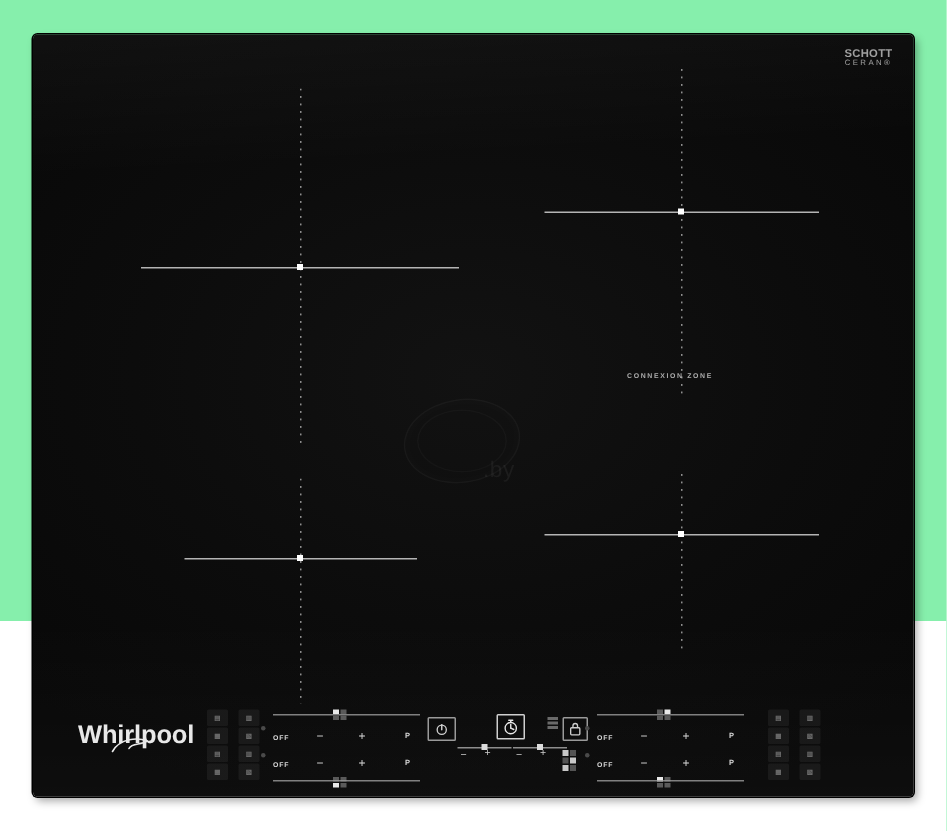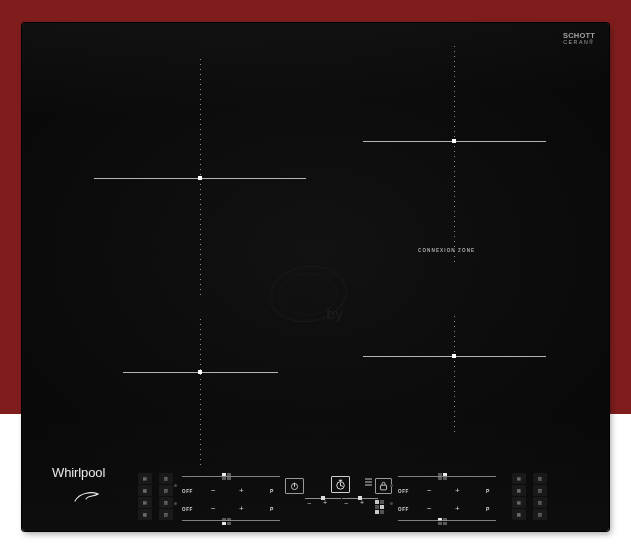--- a/index.html
+++ b/index.html
@@ -11,21 +11,21 @@
     font-family: "Liberation Sans", sans-serif;
     overflow: hidden;
     position: relative;
   }
 
   
   #product-photo {
     position: absolute;
     left: 0; top: 0;
     width: 631px; height: 414px;
-    background: #7f1d1d;
+    background: #86efac;
   }
 
   
   #cooktop {
     position: absolute;
     left: 22px;
     top: 23px;
     width: 587px;
     height: 508px;
     background:
@@ -147,24 +147,24 @@
     position: absolute;
     left: 0;
     top: 425px;
     width: 587px;
     height: 83px;
   }
 
   
   #whirlpool-logo {
     position: absolute;
-    left: 30px; top: 17px;
+    left: 30px; top: 32px;
     color: #e8e8e8;
-    font-size: 13px;
-    font-weight: 400;
+    font-size: 17px;
+    font-weight: 700;
     letter-spacing: -.1px;
   }
   #whirlpool-swoosh {
     position: absolute;
     left: 52px; top: 43px;
     width: 26px; height: 12px;
     pointer-events: none;
   }
 
   

